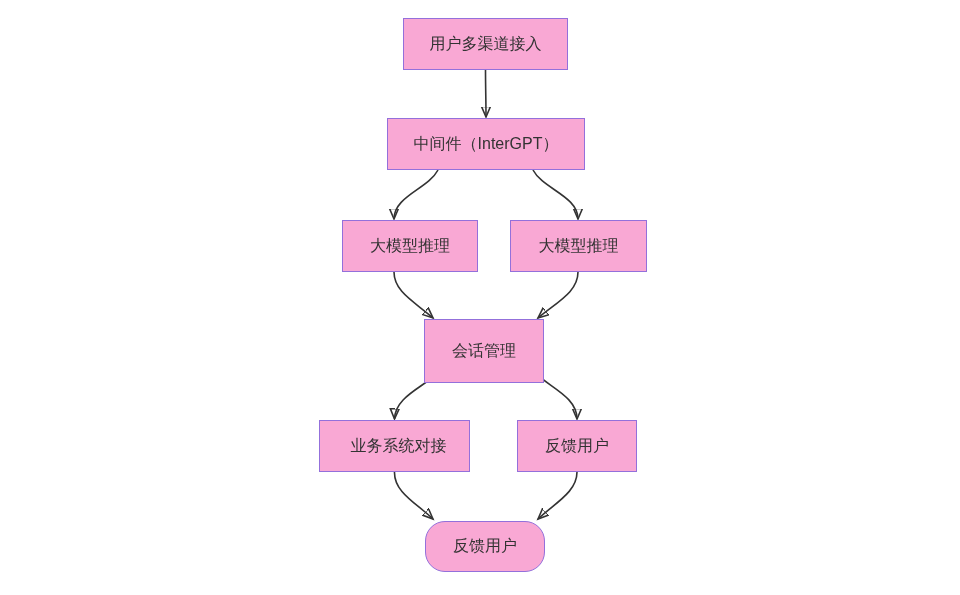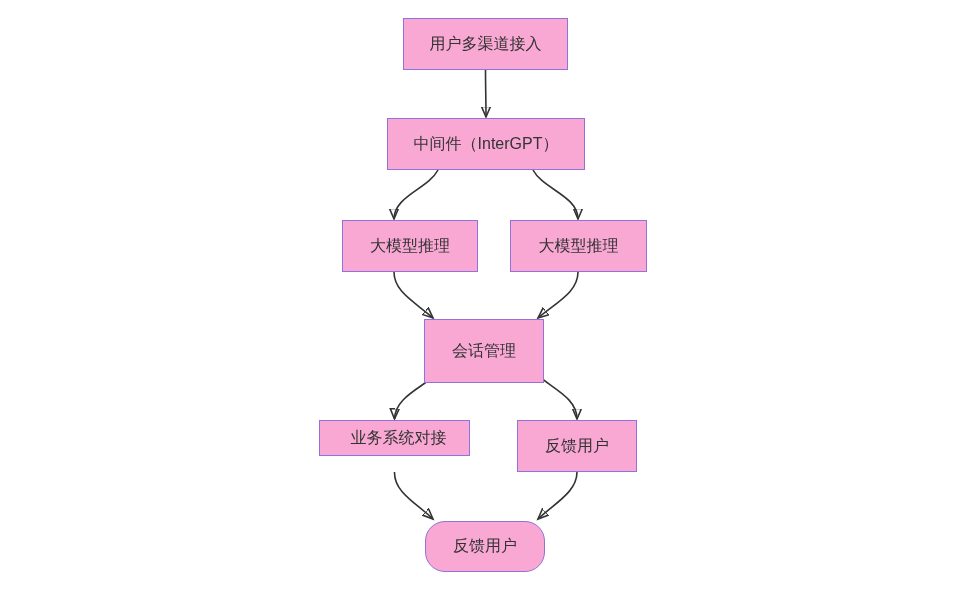--- a/index.html
+++ b/index.html
@@ -65,19 +65,19 @@
   <div class="node" style="left:403px; top:18px;  width:165px; height:52px;">用户多渠道接入</div>
 
   <div class="node" style="left:387px; top:118px; width:198px; height:52px;">中间件（InterGPT）</div>
 
   <div class="node" style="left:326px; top:220px; width:136px; height:52px;margin-left:16px;">大模型推理</div>
 
   <div class="node" style="left:510px; top:220px; width:137px; height:52px;">大模型推理</div>
 
   <div class="node" style="left:424px; top:319px; width:120px; height:64px;">会话管理</div>
 
-  <div class="node" style="left:319px; top:420px; width:151px; height:36px;padding-left:8px;">业务系统对接</div>
+  <div class="node" style="left:319px; top:420px; width:151px; height:52px;padding-left:8px;">业务系统对接</div>
 
   <div class="node" style="left:517px; top:420px; width:120px; height:52px;">反馈用户</div>
 
   <div class="node" style="left:425px; top:521px; width:120px; height:51px;border-radius:20px;">反馈用户</div>
 
 </div>
 
 </body></html>

